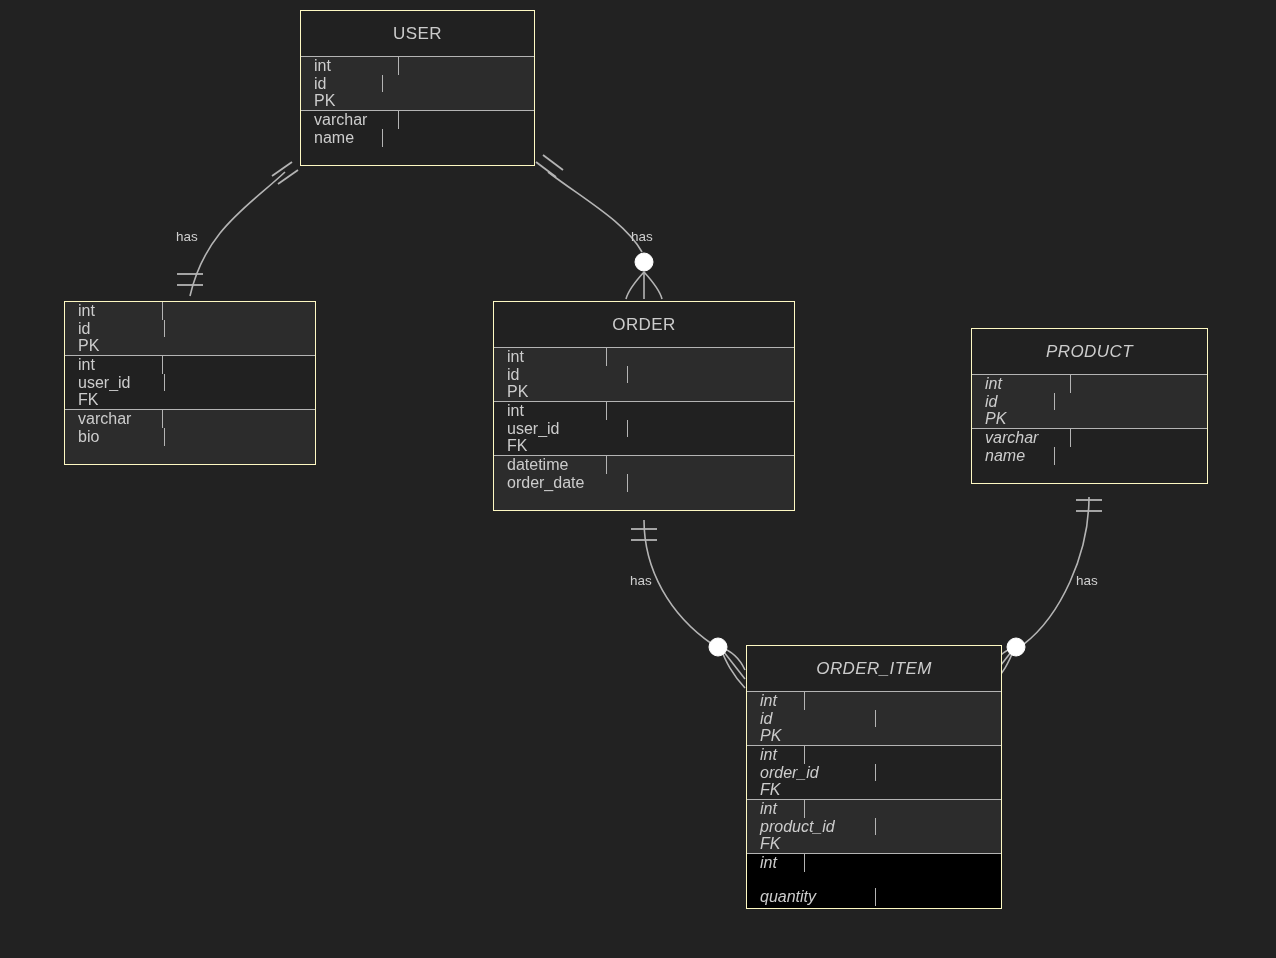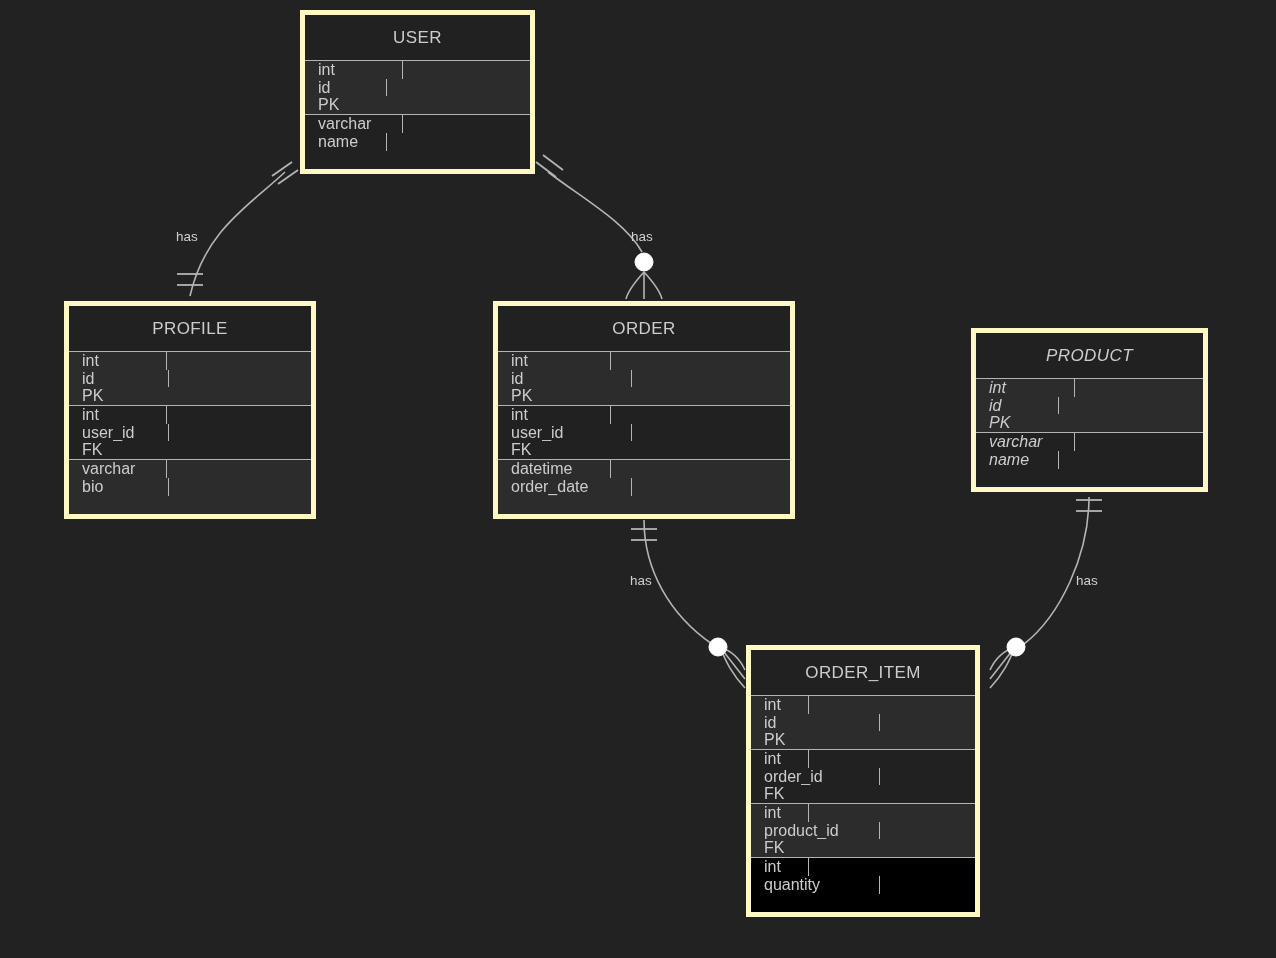--- a/index.html
+++ b/index.html
@@ -19,21 +19,21 @@
   svg.links {
     position: absolute;
     left: 0;
     top: 0;
     width: 1276px;
     height: 958px;
     pointer-events: none;
   }
   .entity {
     position: absolute;
-    border: 5px solid #fef9c3;
+    border: 1px solid #fef9c3;
     box-sizing: border-box;
     background: #0c4a6e;
   }
   .entity-header {
     background: #212121;
     color: #cccccc;
     text-align: center;
     font-size: 17px;
     letter-spacing: 0.4px;
     height: 46px;
@@ -140,21 +140,20 @@
           <div class="cell" style="width: 82px;">id</div>
           <div class="cell last" style="width: 55px;">PK</div>
         </div>
         <div class="attr-row shade-b">
           <div class="cell" style="width: 98px;">varchar</div>
           <div class="cell" style="width: 82px;">name</div>
           <div class="cell last" style="width: 55px;"></div>
         </div>
       </div>
       <div class="entity" style="left: 64px; top: 301px; width: 252px;">
-        <div class="entity-header">PROFILE</div>
         <div class="attr-row shade-a">
           <div class="cell" style="width: 98px;">int</div>
           <div class="cell" style="width: 100px;">id</div>
           <div class="cell last" style="width: 54px;">PK</div>
         </div>
         <div class="attr-row shade-b">
           <div class="cell" style="width: 98px;">int</div>
           <div class="cell" style="width: 100px;">user_id</div>
           <div class="cell last" style="width: 54px;">FK</div>
         </div>
@@ -188,40 +187,40 @@
           <div class="cell" style="width: 99px;">int</div>
           <div class="cell" style="width: 83px;">id</div>
           <div class="cell last" style="width: 55px;">PK</div>
         </div>
         <div class="attr-row shade-b">
           <div class="cell" style="width: 99px;">varchar</div>
           <div class="cell" style="width: 83px;">name</div>
           <div class="cell last" style="width: 55px;"></div>
         </div>
       </div>
-      <div class="entity" style="left: 746px; top: 645px; width: 234px;">
+      <div class="entity" style="left: 746px; top: 645px; width: 256px; font-style: italic;">
         <div class="entity-header">ORDER_ITEM</div>
         <div class="attr-row shade-a">
           <div class="cell" style="width: 58px;">int</div>
           <div class="cell" style="width: 129px;">id</div>
           <div class="cell last" style="width: 55px;">PK</div>
         </div>
         <div class="attr-row shade-b">
           <div class="cell" style="width: 58px;">int</div>
           <div class="cell" style="width: 129px;">order_id</div>
           <div class="cell last" style="width: 55px;">FK</div>
         </div>
         <div class="attr-row shade-a">
           <div class="cell" style="width: 58px;">int</div>
           <div class="cell" style="width: 129px; text-align: right;">product_id</div>
           <div class="cell last" style="width: 55px;">FK</div>
         </div>
         <div class="attr-row shade-black">
           <div class="cell" style="width: 58px;">int</div>
-          <div class="cell" style="width: 129px;">quantity</div>
+          <div class="cell" style="width: 129px; margin-top: 16px;">quantity</div>
           <div class="cell last" style="width: 55px;"></div>
         </div>
       </div>
     </div>
   <div id="labels-layer">
       <div class="rel-label" style="left: 176px; top: 229px;">has</div>
       <div class="rel-label" style="left: 631px; top: 229px;">has</div>
       <div class="rel-label" style="left: 630px; top: 573px;">has</div>
       <div class="rel-label" style="left: 1076px; top: 573px;">has</div>
     </div>

